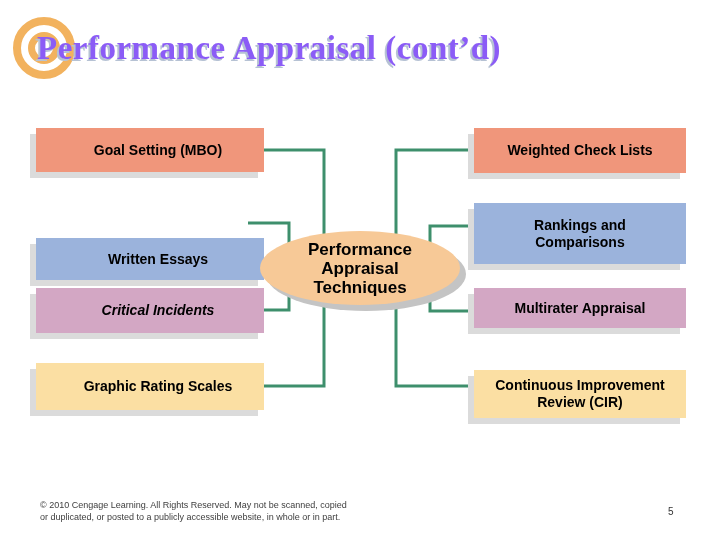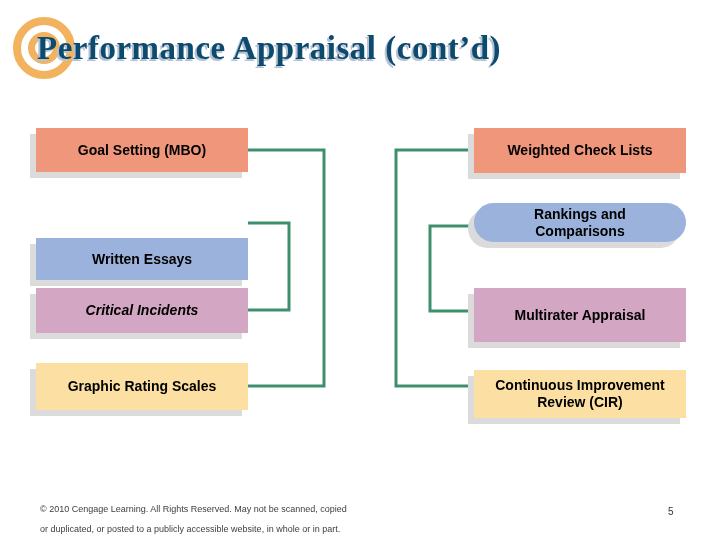--- a/index.html
+++ b/index.html
@@ -13,52 +13,52 @@
     border:8px solid #F2B25E;border-radius:50%;z-index:1;
   }
   .logo-inner{
     position:absolute;left:50%;top:50%;transform:translate(-50%,-50%);
     width:18px;height:18px;border:7px solid #F2B25E;border-radius:50%;
   }
   
   .title{
     position:absolute;left:37px;top:30px;z-index:5;margin:0;
     font-family:"Liberation Serif",serif;font-weight:bold;font-size:33px;
-    color:#0c4a6e;letter-spacing:.5px;white-space:nowrap;
+    color:#8b5cf6;letter-spacing:.5px;white-space:nowrap;
     text-shadow:-2px 2px 0 #b6c2d4;
   }
   
   .wires{position:absolute;left:0;top:0;z-index:1;}
   .wires polyline{fill:none;stroke-width:3;}
   
   .dbox{
     position:absolute;z-index:2;display:flex;align-items:center;justify-content:center;
     text-align:center;font-weight:bold;font-size:14px;line-height:17px;color:#000;
     white-space:pre-line;box-shadow:-6px 6px 0 0 #DBDBDB;
   }
-  .col-left{left:36px;width:212px;}
+  .col-left{left:36px;width:212px;padding-left:16px;}
   .col-right{left:474px;width:212px;}
   .l1{top:128px;height:44px;}
   .l2{top:202px;height:42px;}
   .l3{top:288px;height:45px;font-style:italic;}
   .l4{top:363px;height:47px;}
   .r1{top:128px;height:45px;}
-  .r2{top:203px;height:39px;border-radius:23px;}
-  .r3{top:288px;height:54px;}
+  .r2{top:203px;height:61px;}
+  .r3{top:288px;height:40px;}
   .r4{top:370px;height:48px;}
   
   .ellipse{
     position:absolute;left:260px;top:231px;width:200px;height:74px;z-index:3;
     border-radius:50%;display:flex;align-items:center;justify-content:center;
     text-align:center;font-weight:bold;font-size:17px;line-height:19px;color:#000;
     white-space:pre-line;box-shadow:6px 6px 0 0 #C4C4C4;
   }
   
   .footer{
-    position:absolute;left:40px;top:499px;font-size:9px;line-height:20px;
+    position:absolute;left:40px;top:499px;font-size:9px;line-height:12px;
     color:#404040;white-space:pre-line;z-index:4;
   }
   .pagenum{
     position:absolute;left:668px;top:506px;font-size:10px;color:#333;z-index:4;
   }
 </style>
 </head>
 <body>
 
 <div id="slide">
@@ -101,18 +101,23 @@
 Comparisons</span>
   </div>
   <div class="dbox col-right r3" style="background: rgb(211, 167, 196);">
     <span>Multirater Appraisal</span>
   </div>
   <div class="dbox col-right r4" style="background: rgb(251, 223, 163);">
     <span>Continuous Improvement
 Review (CIR)</span>
   </div>
 
+  <div class="ellipse" style="background: rgb(247, 201, 151);">
+    <span>Performance
+Appraisal
+Techniques</span>
+  </div>
 
   <div class="footer">© 2010 Cengage Learning. All Rights Reserved. May not be scanned, copied
 or duplicated, or posted to a publicly accessible website, in whole or in part.</div>
   <div class="pagenum">5</div>
 
 </div>
 
 </body></html>

